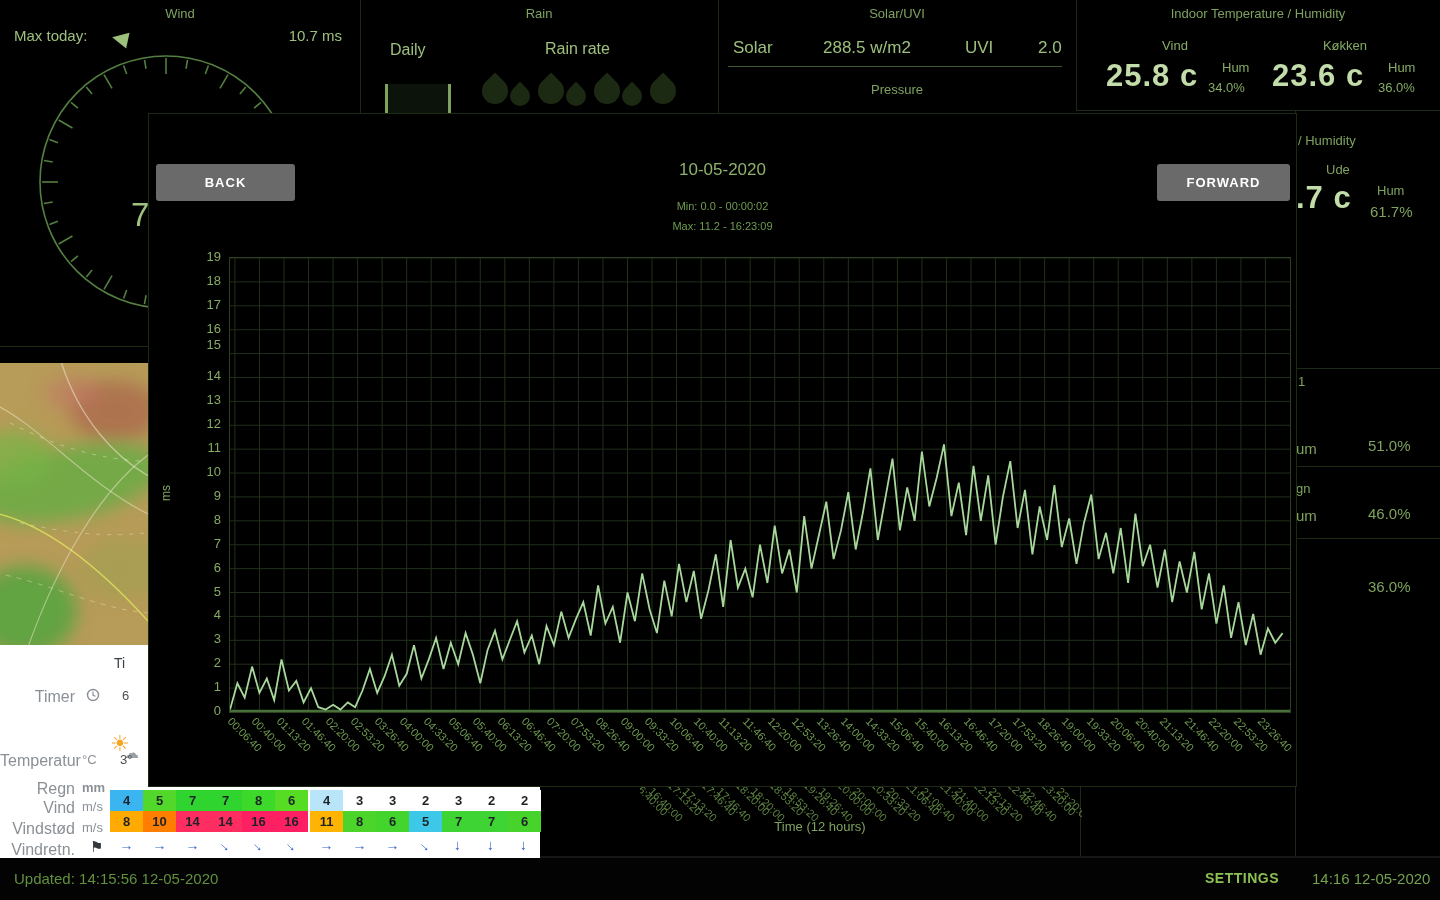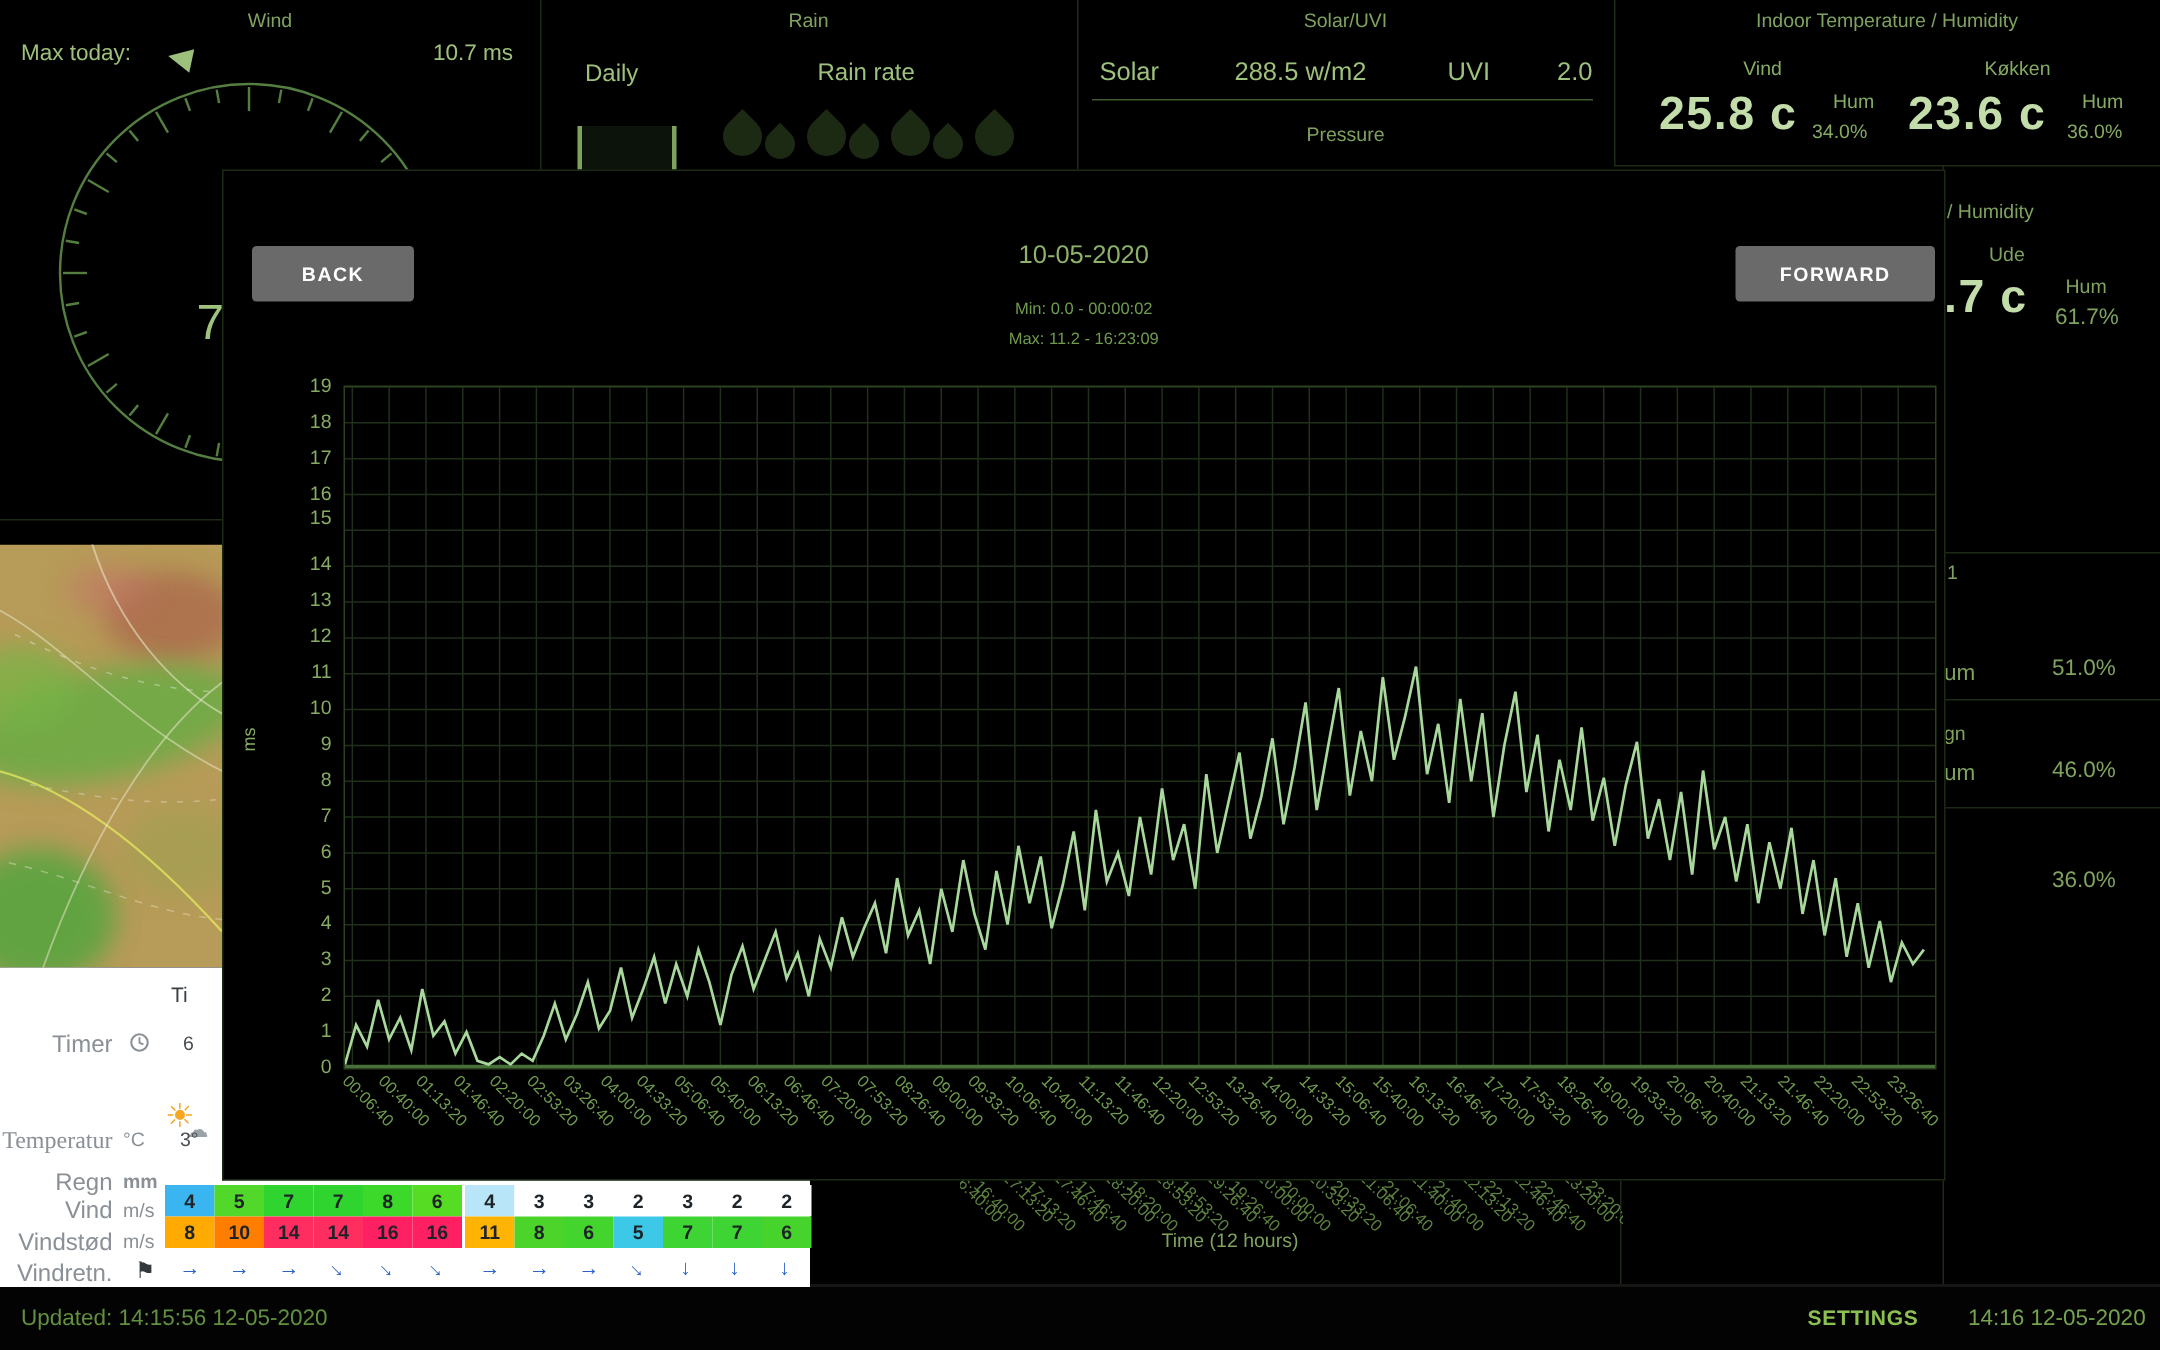--- a/index.html
+++ b/index.html
@@ -170,21 +170,21 @@
   <div id="forecast">
     <div class="abs" style="left:114px;top:10px;font-size:14px;color:#3a3f44;">Ti</div>
     <div class="flab" style="top:43px;">Timer</div>
     <svg class="abs" style="left:86px;top:43px;" width="14" height="14">
       <circle cx="7" cy="7" r="5.5" stroke="#8a9096" stroke-width="1.4" fill="none"></circle>
         <path d="M7 3.5v3.8l2.6 1" stroke="#8a9096" stroke-width="1.2" fill="none"></path>
     </svg>
     <div class="fval" style="left:122px;top:43px;">6</div>
     <span class="abs" style="left:110px;top:86px;font-size:22px;color:#f5a623;">☀</span>
     <span class="abs" style="left:124px;top:99px;font-size:15px;color:#9aa2a8;">☁</span>
-    <div class="flab" style="top:107px;font-family:Liberation Serif, serif;">Temperatur</div>
+    <div class="flab" style="top:107px;">Temperatur</div>
     <div class="funit" style="top:107px;">°C</div>
     <div class="fval" style="left:120px;top:107px;">3°</div>
     <div class="flab" style="top:135px;">Regn</div>
     <div class="funit" style="top:135px;font-weight:bold;">mm</div>
     <div class="flab" style="top:154px;">Vind</div>
     <div class="funit" style="top:154px;">m/s</div>
     <div class="flab" style="top:175px;">Vindstød</div>
     <div class="funit" style="top:175px;">m/s</div>
     <div class="flab" style="top:196px;">Vindretn.</div>
     <span class="abs" style="left:90px;top:193px;font-size:15px;color:#33383d;">⚑</span>
@@ -258,21 +258,21 @@
       <div class="bgxtick" style="left: 355px; top: 6px;">22:13:20</div>
       <div class="bgxtick" style="left: 389px; top: 6px;">22:46:40</div>
       <div class="bgxtick" style="left: 423px; top: 6px;">23:20:00</div>
     </div>
   <div class="abs" style="left:740px;top:819px;width:160px;text-align:center;font-size:13px;color:#7fa35f;">Time (12 hours)</div>
 
   <div id="modal">
     <div class="mdate">10-05-2020</div>
     <div class="mminmax" style="top:86px;">Min: 0.0 - 00:00:02</div>
     <div class="mminmax" style="top:106px;">Max: 11.2 - 16:23:09</div>
-    <button class="btn" style="left:7px;top:50px;width:108px;height:37px;margin-left:12px;">BACK</button>
+    <button class="btn" style="left:7px;top:50px;width:139px;height:37px;">BACK</button>
     <button class="btn" style="right:6px;top:50px;width:133px;height:37px;">FORWARD</button>
     <div class="abs" style="left:2px;top:372px;width:30px;text-align:center;font-size:12px;color:#86ab63;transform:rotate(-90deg);">ms</div>
     <div id="plot">
       <svg id="plot-svg" width="1060" height="454">
           <line x1="0" y1="430.10526315789474" x2="1060" y2="430.10526315789474" stroke="#20301a" stroke-width="1"></line>
           <line x1="0" y1="406.2105263157895" x2="1060" y2="406.2105263157895" stroke="#20301a" stroke-width="1"></line>
           <line x1="0" y1="382.3157894736842" x2="1060" y2="382.3157894736842" stroke="#20301a" stroke-width="1"></line>
           <line x1="0" y1="358.42105263157896" x2="1060" y2="358.42105263157896" stroke="#20301a" stroke-width="1"></line>
           <line x1="0" y1="334.5263157894737" x2="1060" y2="334.5263157894737" stroke="#20301a" stroke-width="1"></line>
           <line x1="0" y1="310.63157894736844" x2="1060" y2="310.63157894736844" stroke="#20301a" stroke-width="1"></line>

